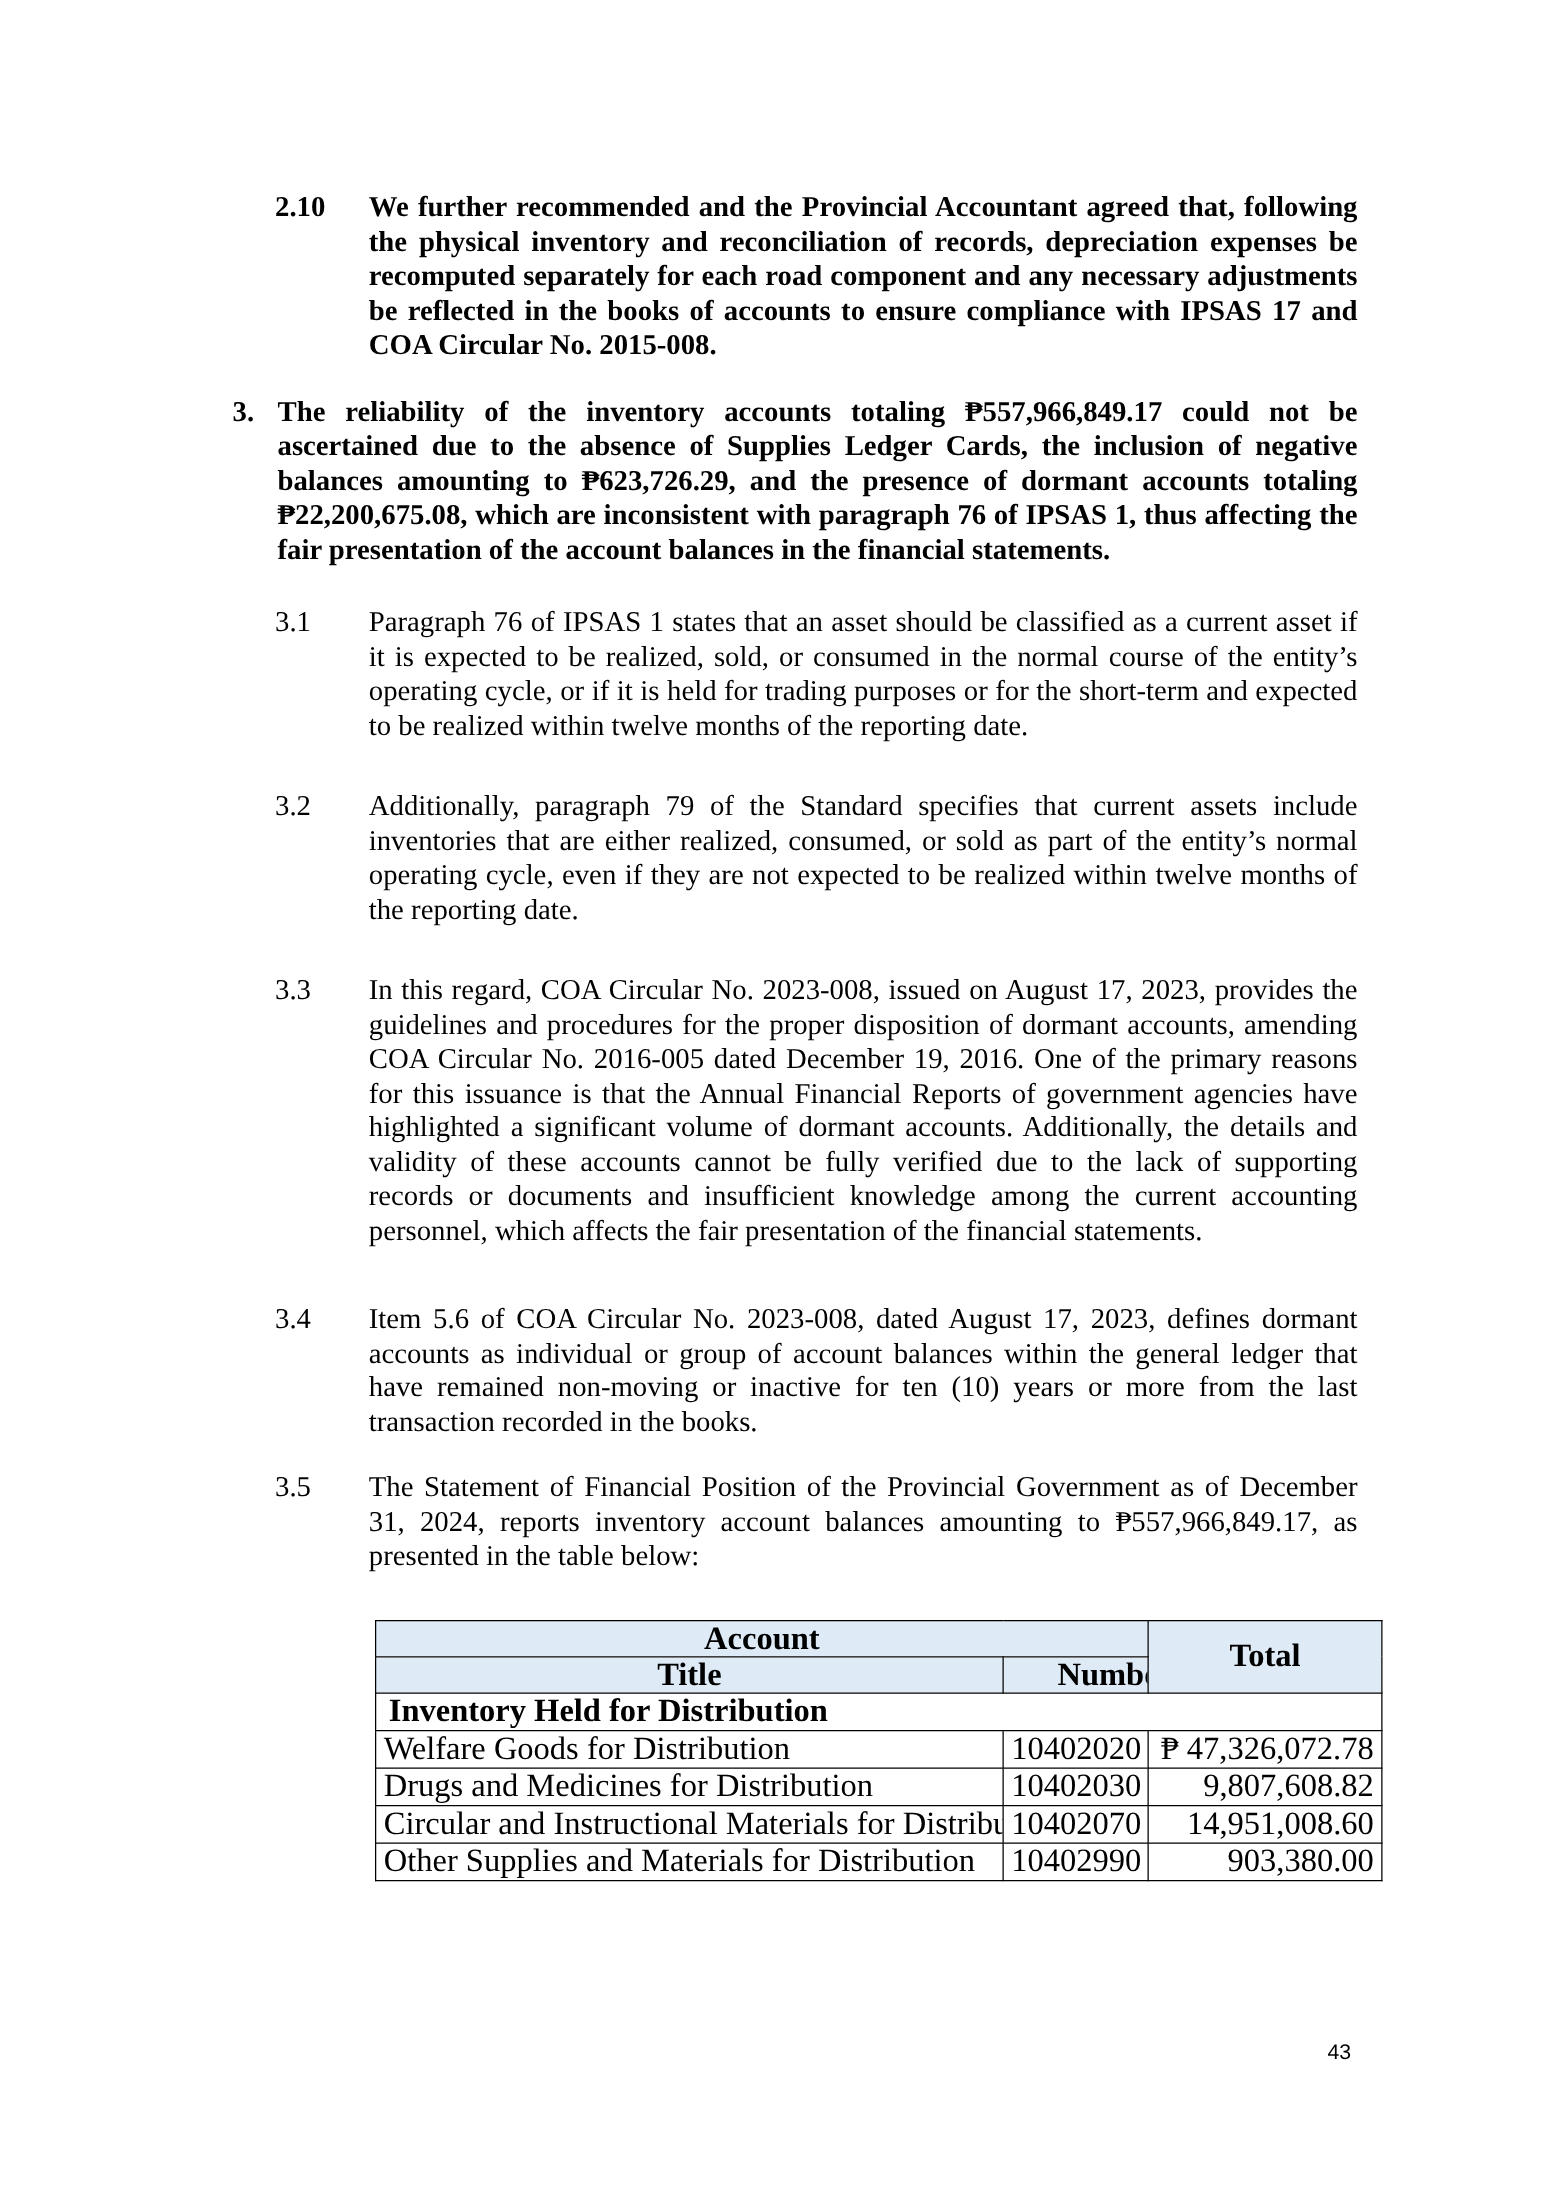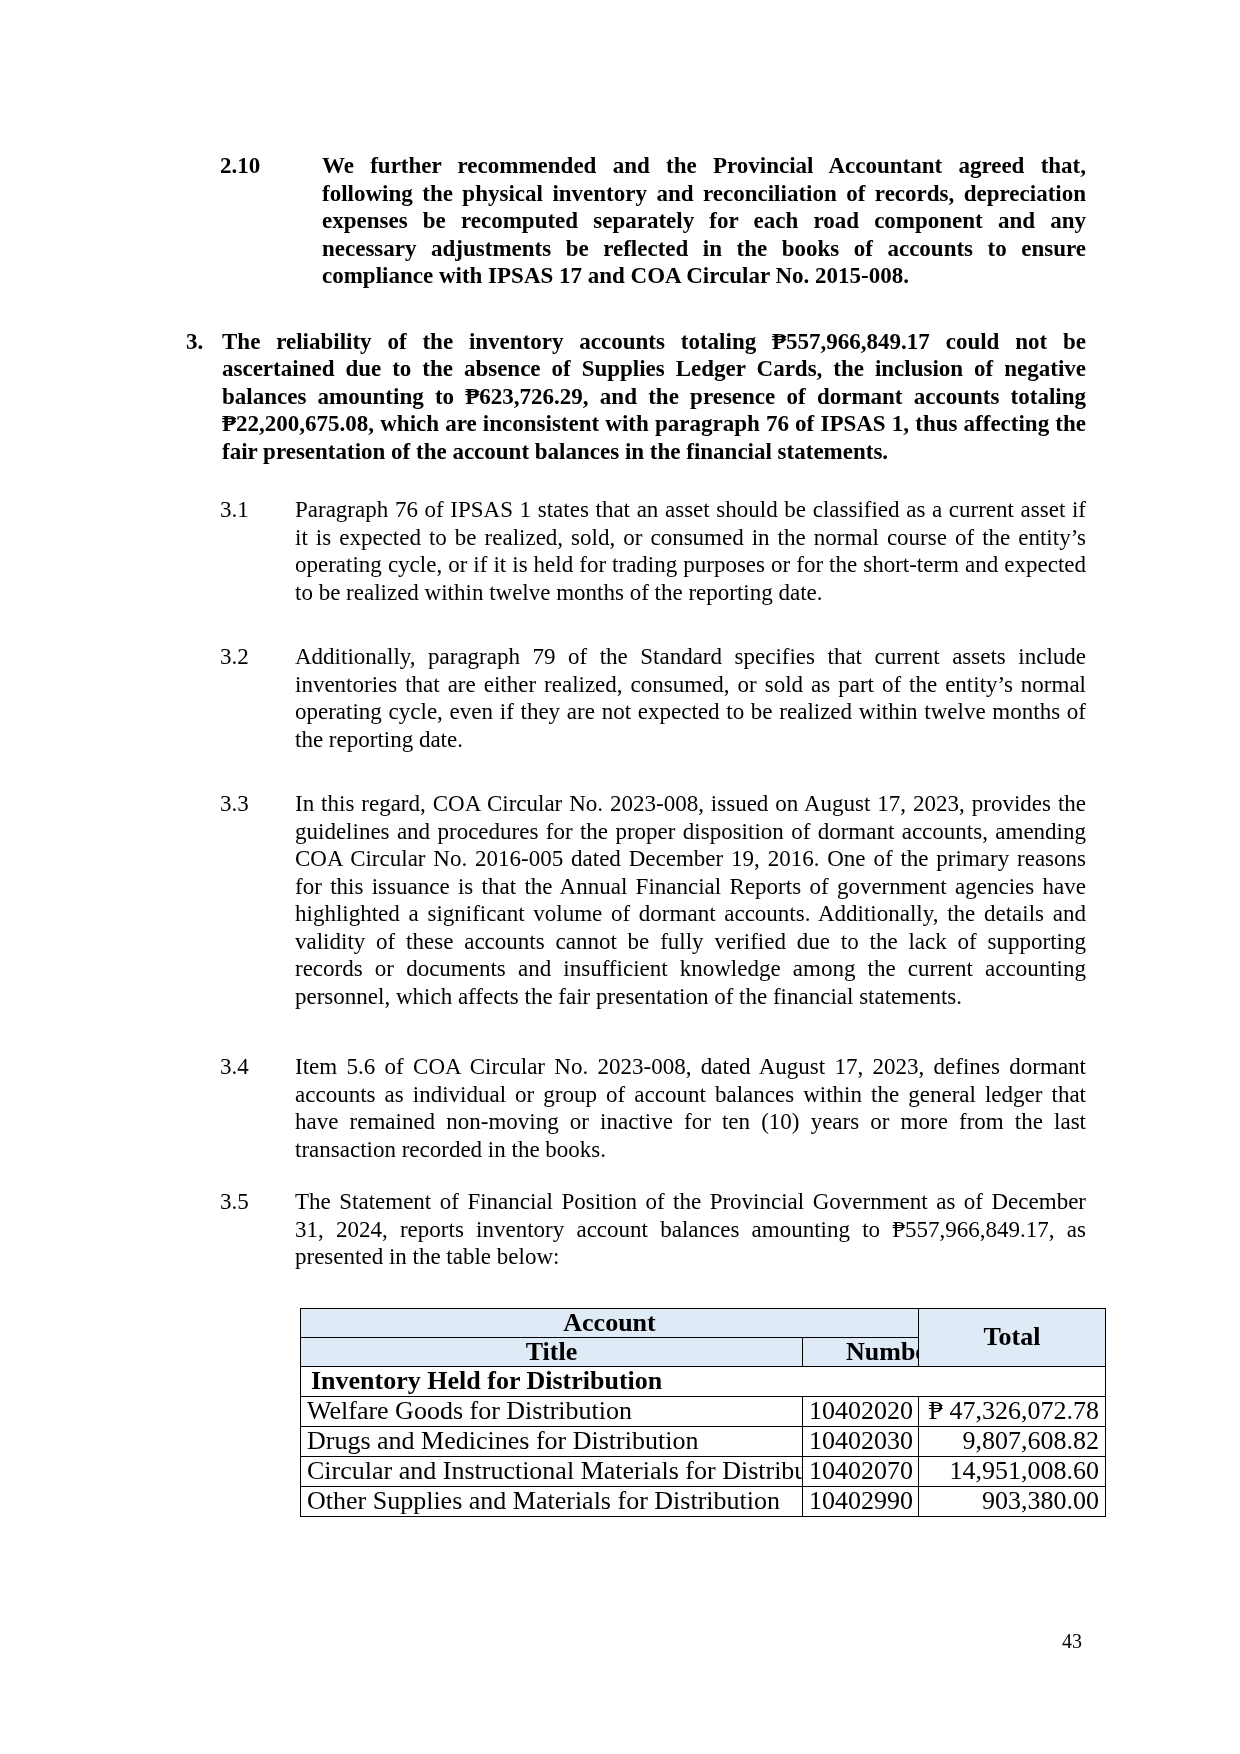--- a/index.html
+++ b/index.html
@@ -43,21 +43,21 @@
   .lvl2 .pnum {
     width: 75px;
   }
   
   .lvl1 .pnum {
     width: 36px;
   }
   .bold-para {
     font-weight: bold;
   }
-  .recommendation { margin-bottom: 38px; gap: 27px; }
+  .recommendation { margin-bottom: 26px; }
   .section-heading {
     font-style: italic;
     margin-bottom: 29px;
   }
   .finding { margin-bottom: 31px; }
   .sub-para { margin-bottom: 37px; justify-content: space-between; }
   .sub-para-33 { margin-bottom: 43px; }
   .sub-para-34 { margin-bottom: 25px; }
   .sub-para-35 { margin-bottom: 37px; }
 
@@ -90,22 +90,22 @@
   .cell-right  { text-align: right; }
   .group-row td {
     font-weight: bold;
     text-align: left;
     padding-left: 10px;
   }
   .page-number {
     position: absolute;
     left: 1062px;
     top: 1628px;
-    font-family: Liberation Serif, serif;
-    font-size: 20px;
+    font-family: Liberation Sans, sans-serif;
+    font-size: 17px;
   }
 </style>
 </head>
 <body>
 
 <div class="page">
   <div class="content">
 
     <div class="num-para lvl2 bold-para recommendation">
       <span class="pnum">2.10</span>

